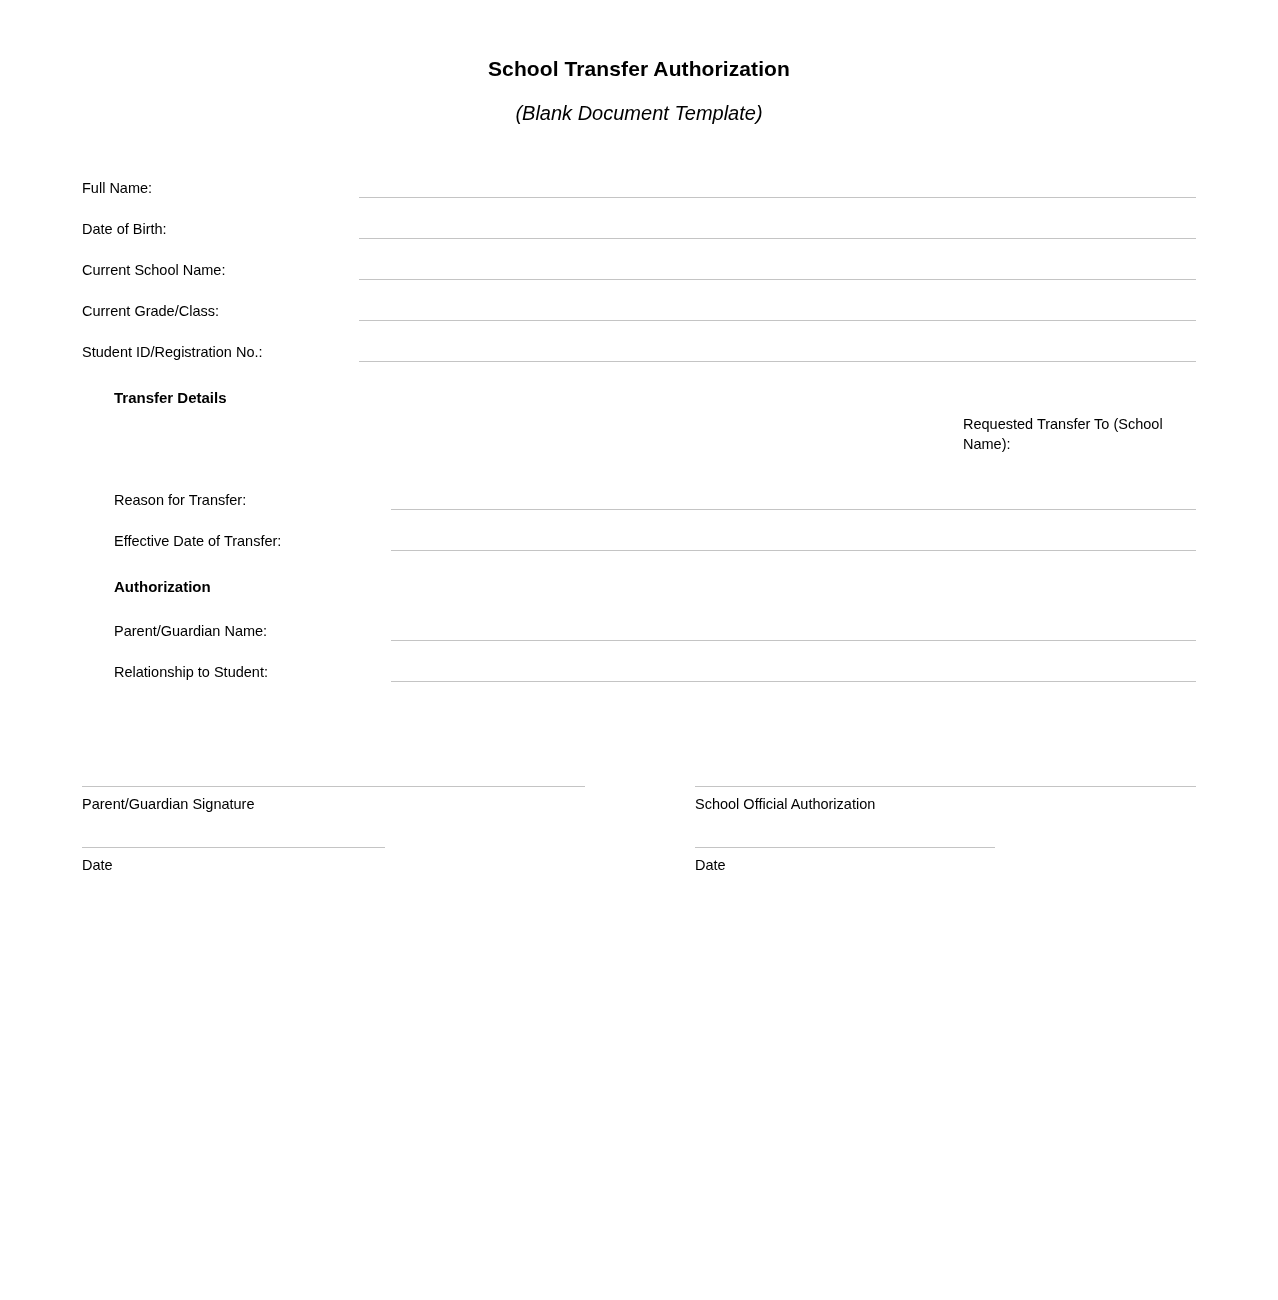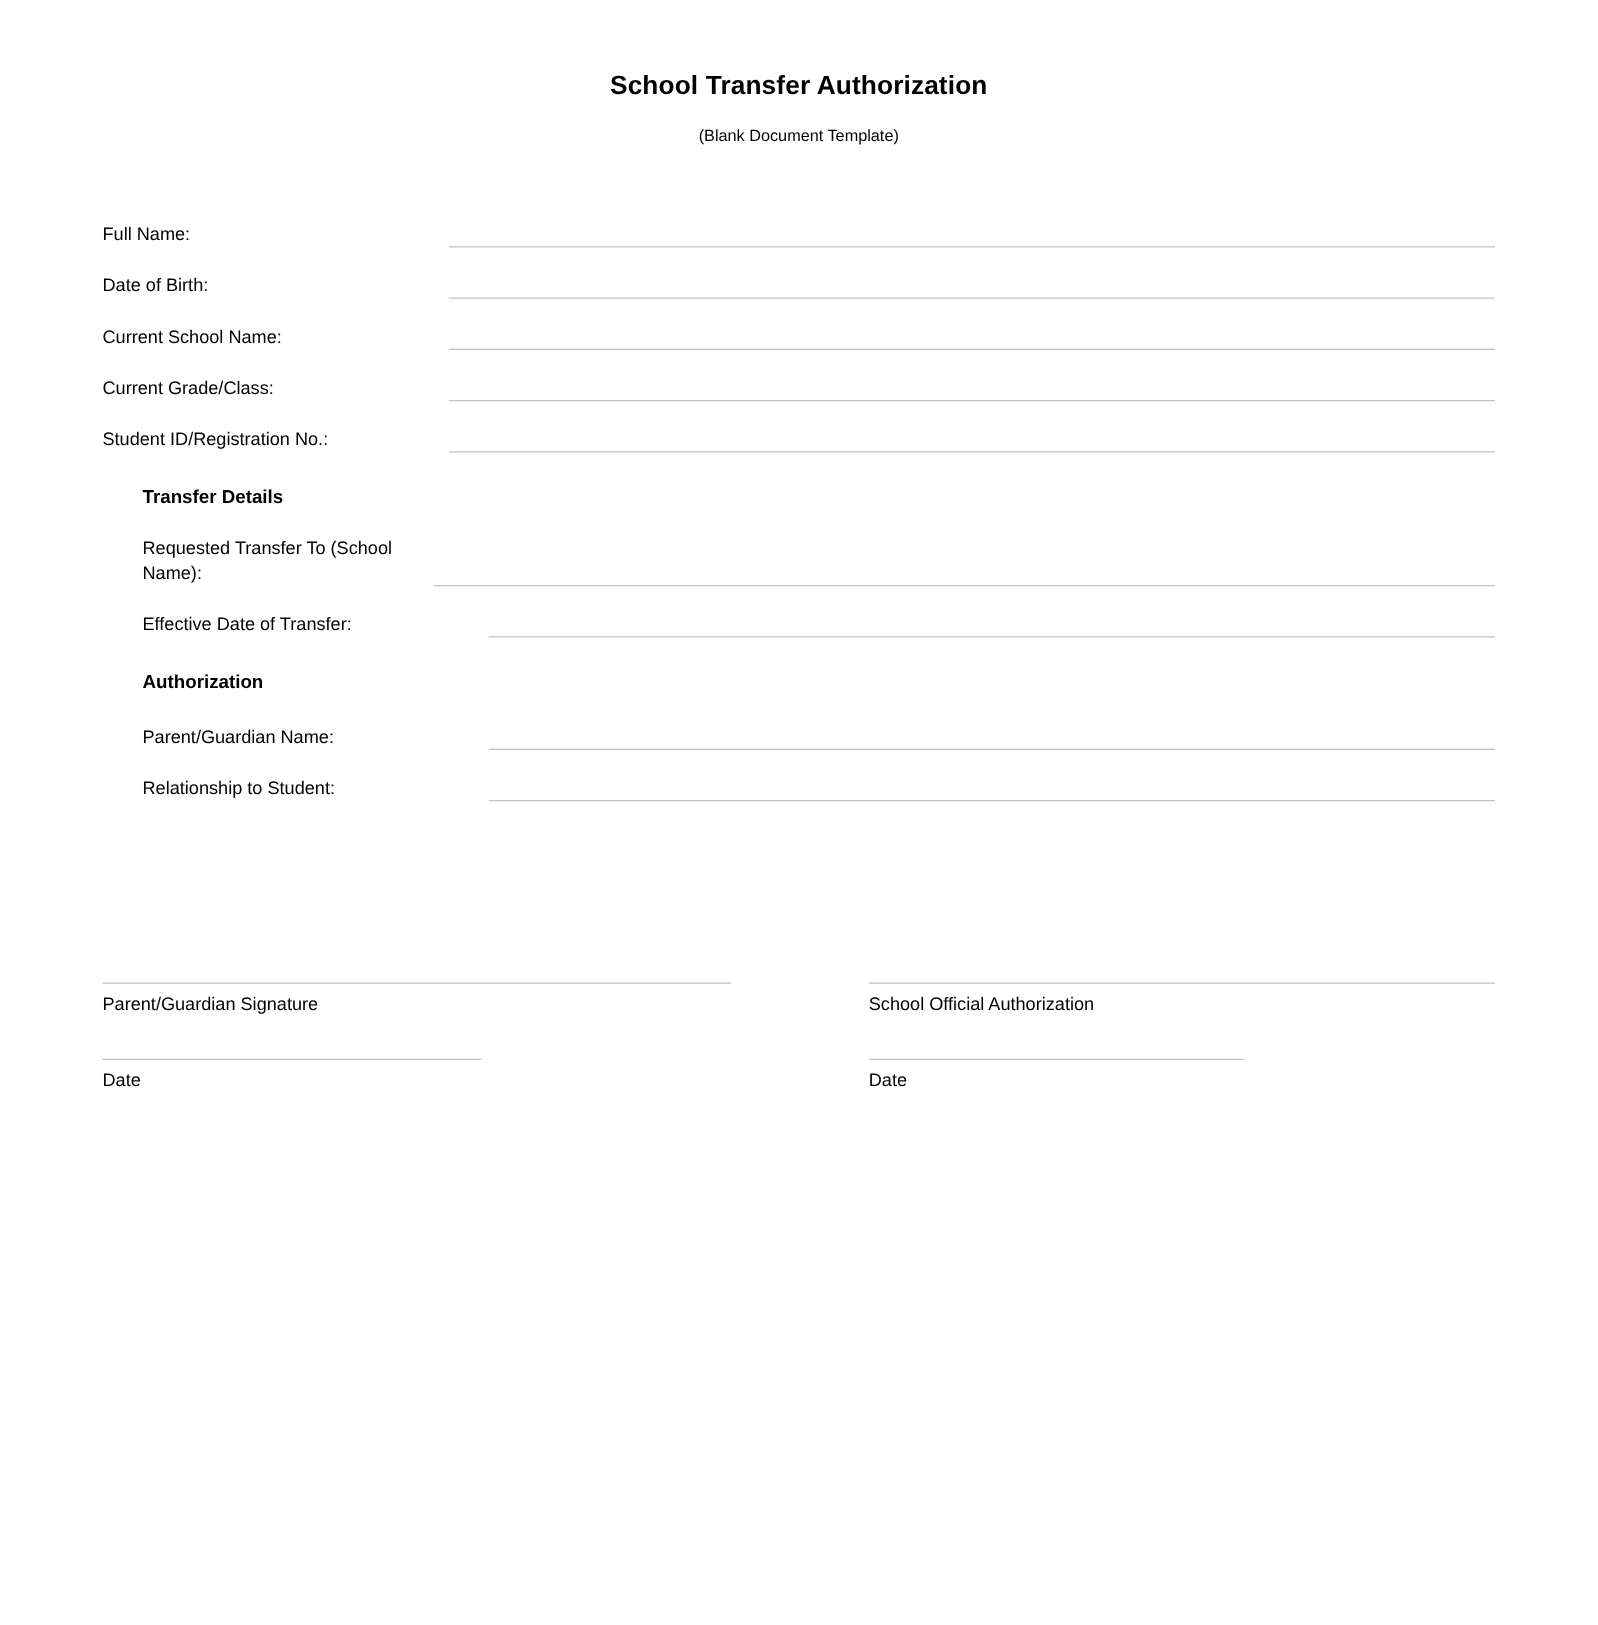--- a/index.html
+++ b/index.html
@@ -33,23 +33,24 @@
     font-weight: bold;
     letter-spacing: 0.1px;
     line-height: 1.15;
   }
   .doc-subtitle {
     position: absolute;
     left: 0;
     right: 0;
     top: 101px;
     text-align: center;
-    font-size: 13px;
+    font-size: 20px;
     font-weight: normal;
     line-height: 1.2;
+    font-style: italic;
   }
 
   
   .content {
     position: absolute;
     left: 82px;
     top: 160px;
     width: 1114px;
   }
 
@@ -70,20 +71,21 @@
 
   
   .field-row {
     display: flex;
     align-items: flex-end;
     height: 41px;
     box-sizing: border-box;
   }
   .field-row.two-line {
     height: 58px;
+    flex-direction: column;
   }
   .field-label {
     width: 277px;
     flex: 0 0 277px;
     font-size: 14.5px;
     line-height: 1.42;
     padding-bottom: 2px;
     box-sizing: border-box;
     padding-right: 10px;
   }
@@ -185,20 +187,24 @@
     </div>
 
     <div class="section">
       <div class="section-heading">Transfer Details</div>
 
       <div class="field-row two-line">
         <div class="field-label wrap">Requested Transfer To (School Name):</div>
         <div class="field-rule" title=""></div>
       </div>
 
+      <div class="field-row">
+        <div class="field-label">Reason for Transfer:</div>
+        <div class="field-rule" title=""></div>
+      </div>
 
       <div class="field-row">
         <div class="field-label">Effective Date of Transfer:</div>
         <div class="field-rule" title=""></div>
       </div>
     </div>
 
     <div class="section">
       <div class="section-heading">Authorization</div>
 

